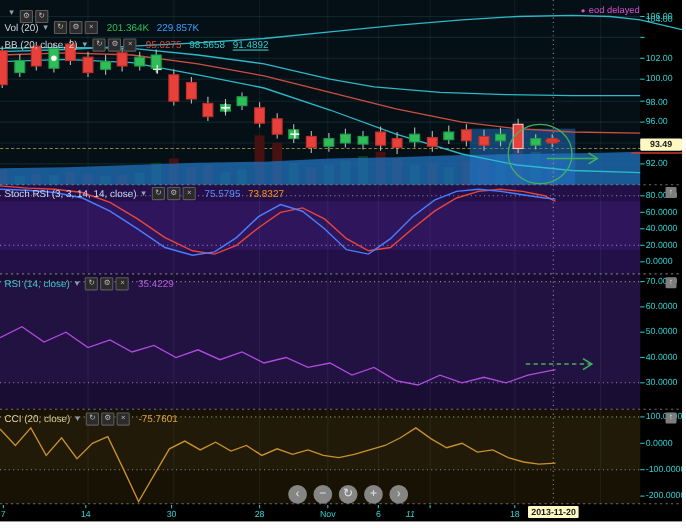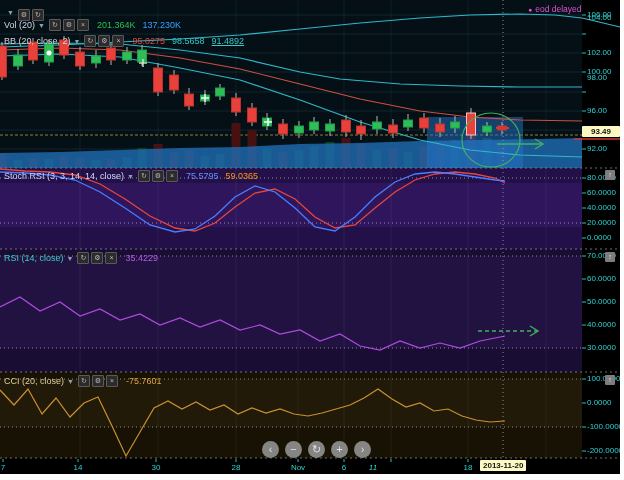--- a/index.html
+++ b/index.html
@@ -226,41 +226,41 @@
     <span class="caret">▼</span>
     <span id="title-btns"><div class="ibtn" style="display: inline-block;">⚙</div><div class="ibtn" style="display: inline-block;">↻</div></span>
   </div>
   <div class="legend" style="top:19px;" id="vol-row">
       <div class="lg-label">Vol (20)</div>
       <div class="caret">▼</div>
       <div class="ibtn" style="display: inline-block;">↻</div>
       <div class="ibtn" style="display: inline-block;">⚙</div>
       <div class="ibtn" style="display: inline-block;">×</div>
       <div class="val" style="color: rgb(46, 189, 89);">201.364K</div>
-      <div class="val" style="color: rgb(59, 158, 255);">137.230K</div>
+      <div class="val" style="color: rgb(59, 158, 255);">229.857K</div>
     </div>
   <div class="legend" style="top:35px;" id="bb-row">
       <div class="lg-label">BB (20, close, 2)</div>
       <div class="caret">▼</div>
       <div class="ibtn" style="display: inline-block;">↻</div>
       <div class="ibtn" style="display: inline-block;">⚙</div>
       <div class="ibtn" style="display: inline-block;">×</div>
       <div class="val" style="color: rgb(232, 72, 63);">95.0275</div>
       <div class="val" style="color: rgb(53, 200, 200);">98.5658</div>
       <div class="val" style="color: rgb(53, 200, 200); text-decoration: underline;">91.4892</div>
     </div>
 
   <div class="legend" style="top:170px;" id="stoch-row">
       <div class="lg-label" style="color: rgb(201, 217, 247);">Stoch RSI (3, 3, 14, 14, close)</div>
       <div class="caret">▼</div>
       <div class="ibtn" style="display: inline-block;">↻</div>
       <div class="ibtn" style="display: inline-block;">⚙</div>
       <div class="ibtn" style="display: inline-block;">×</div>
       <div class="val" style="color: rgb(96, 144, 255);">75.5795</div>
-      <div class="val" style="color: rgb(255, 149, 24);">59.0365</div>
+      <div class="val" style="color: rgb(255, 149, 24);">73.8327</div>
     </div>
   <div class="legend" style="top:252px;" id="rsi-row">
       <div class="lg-label" style="color: rgb(63, 201, 201);">RSI (14, close)</div>
       <div class="caret">▼</div>
       <div class="ibtn" style="display: inline-block;">↻</div>
       <div class="ibtn" style="display: inline-block;">⚙</div>
       <div class="ibtn" style="display: inline-block;">×</div>
       <div class="val" style="color: rgb(176, 92, 224);">35.4229</div>
     </div>
   <div class="legend" style="top:375px;" id="cci-row">
@@ -274,21 +274,21 @@
 
   <div id="eod">
     <span class="dot">●</span><span>eod delayed</span>
   </div>
 
   <div id="axis-labels">
       <div class="axlbl" style="top: 10px;">106.00</div>
       <div class="axlbl" style="top: 13px;">104.00</div>
       <div class="axlbl" style="top: 48px;">102.00</div>
       <div class="axlbl" style="top: 67px;">100.00</div>
-      <div class="axlbl" style="top: 73px;">98.00</div>
+      <div class="axlbl" style="top: 88px;">98.00</div>
       <div class="axlbl" style="top: 106px;">96.00</div>
       <div class="axlbl" style="top: 125px;">94.00</div>
       <div class="axlbl" style="top: 144px;">92.00</div>
       <div class="axlbl" style="top: 173px;">80.0000</div>
       <div class="axlbl" style="top: 188px;">60.0000</div>
       <div class="axlbl" style="top: 203px;">40.0000</div>
       <div class="axlbl" style="top: 218px;">20.0000</div>
       <div class="axlbl" style="top: 233px;">0.0000</div>
       <div class="axlbl" style="top: 251px;">70.0000</div>
       <div class="axlbl" style="top: 274px;">60.0000</div>

